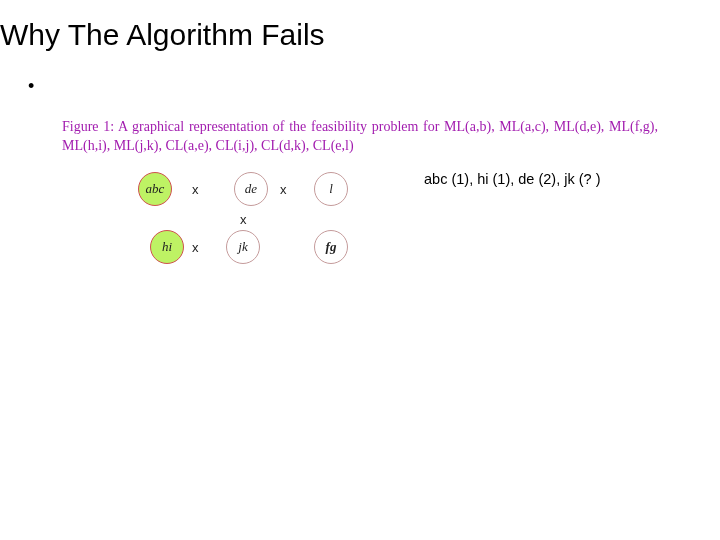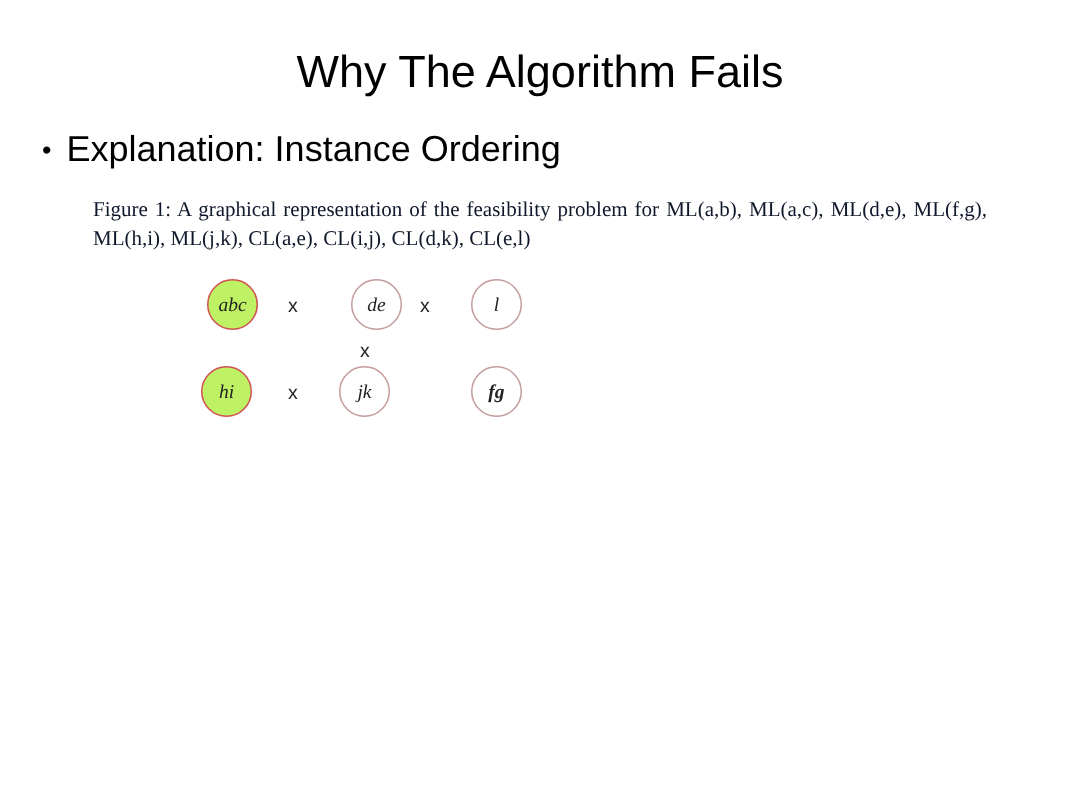--- a/index.html
+++ b/index.html
@@ -6,23 +6,22 @@
     margin: 0;
     padding: 0;
     width: 720px;
     height: 540px;
     font-family: Arial, Helvetica, sans-serif;
     background: #fff;
     color: #000;
     position: relative;
   }
   .title {
-    text-align: center;
     font-size: 30px;
-    padding-top: 32px;
+    padding-top: 18px;
     padding-bottom: 20px;
   }
   .bullet-row {
     display: flex;
     align-items: flex-start;
     padding-left: 28px;
     padding-bottom: 18px;
   }
   .bullet-dot {
     font-size: 18px;
@@ -31,21 +30,21 @@
   }
   .bullet-text {
     font-size: 24px;
   }
   .figure-caption {
     font-family: "Times New Roman", Times, serif;
     font-size: 14px;
     line-height: 1.35;
     padding: 0 62px 10px 62px;
     text-align: justify;
-    color: #0f172a;
+    color: #a21caf;
   }
   .content-row {
     display: flex;
     align-items: flex-start;
     padding-left: 130px;
   }
   .graph {
     position: relative;
     width: 280px;
     height: 110px;
@@ -84,35 +83,35 @@
     padding-top: 4px;
   }
 </style>
 </head>
 <body>
 
 <div class="title">Why The Algorithm Fails</div>
 
 <div class="bullet-row">
   <span class="bullet-dot">•</span>
-  <span class="bullet-text">Explanation: Instance Ordering</span>
 </div>
 
 <div class="figure-caption">Figure 1:  A graphical representation of the feasibility problem for ML(a,b), ML(a,c), ML(d,e), ML(f,g), ML(h,i), ML(j,k), CL(a,e), CL(i,j), CL(d,k), CL(e,l)</div>
 
 <div class="content-row">
   <div class="graph">
     <div class="node red" style="left:8px; top:6px;">abc</div>
     <div class="node" style="left:104px; top:6px;">de</div>
     <div class="node" style="left:184px; top:6px;">l</div>
-    <div class="node red" style="left:4px; top:64px;">hi</div>
+    <div class="node red" style="left:20px; top:64px;">hi</div>
     <div class="node" style="left:96px; top:64px;font-style:italic;">jk</div>
     <div class="node" style="left:184px; top:64px;font-weight:bold;">fg</div>
 
     <span class="xmark" style="left:62px; top:17px;">x</span>
     <span class="xmark" style="left:150px; top:17px;">x</span>
     <span class="xmark" style="left:110px; top:47px;">x</span>
     <span class="xmark" style="left:62px; top:75px;">x</span>
   </div>
 
   <div class="side-text">
+    <div>abc (1), hi (1), de (2), jk (? )</div>
   </div>
 </div>
 
 </body></html>

